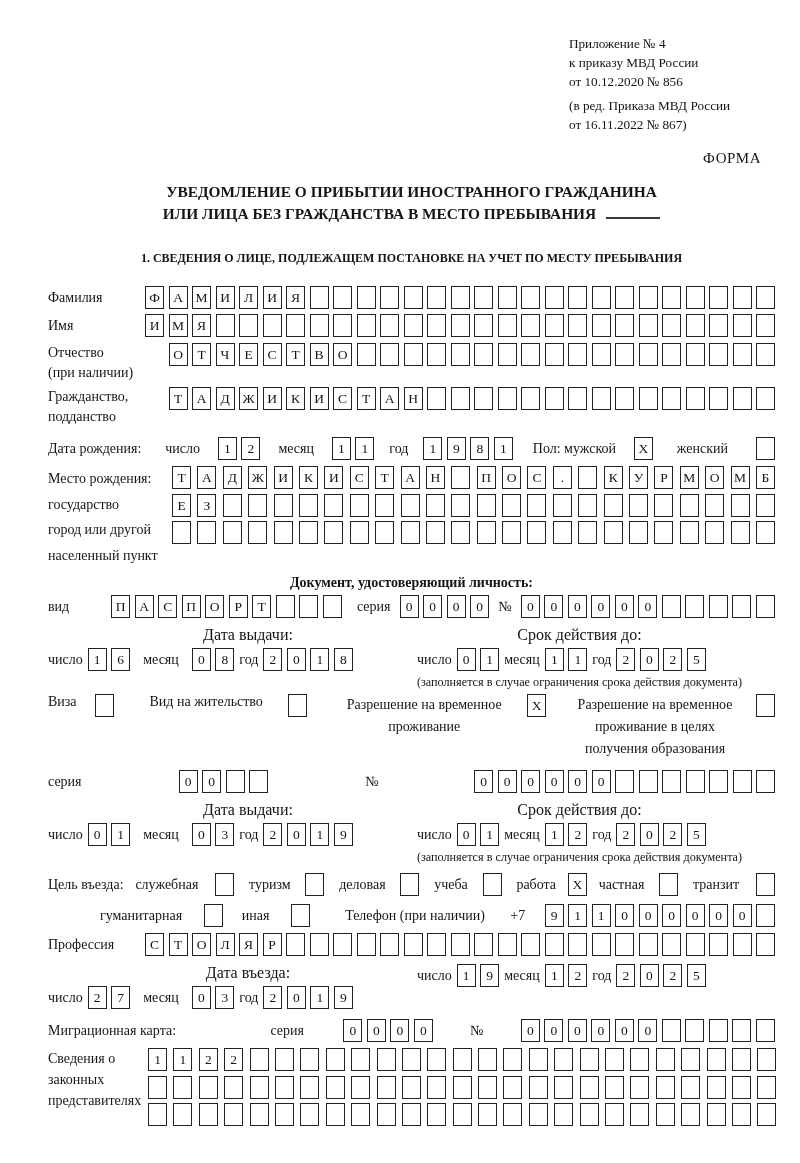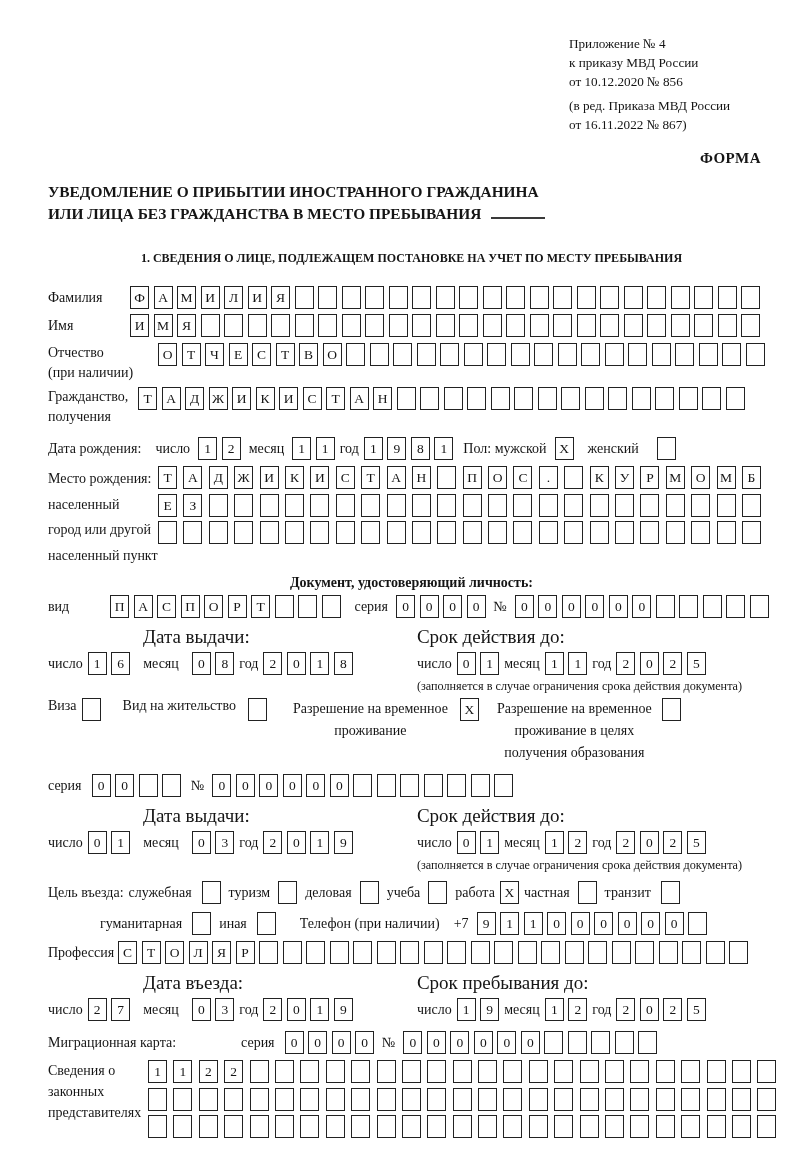--- a/index.html
+++ b/index.html
@@ -6,26 +6,26 @@
   html, body { margin: 0; padding: 0; }
   body {
     width: 800px; height: 1163px; overflow: hidden;
     background: #ffffff; color: #151515;
     font-family: "Liberation Serif", "DejaVu Serif", serif;
     font-size: 14px;
   }
   .page { padding: 34px 25px 0 48px; }
   .hdr { width: 196px; margin-left: auto; margin-right: 10px; font-size: 13.2px; line-height: 19px; }
   .amend { margin-top: 5px; }
-  .forma { text-align: right; font-weight: bold; font-size: 15px; margin-top: 16px; padding-right: 14px; letter-spacing: .5px; }
-  .title { font-weight: bold; font-size: 15.4px; line-height: 22px; margin-top: 14px; }
+  .forma { text-align: right; font-weight: normal; font-size: 15px; margin-top: 16px; padding-right: 14px; letter-spacing: .5px; }
+  .title { text-align: center; font-weight: bold; font-size: 15.4px; line-height: 22px; margin-top: 14px; }
   .blank { display: inline-block; width: 54px; border-bottom: 2px solid #3a3a3a; margin-left: 10px; }
   .sec { text-align: center; font-weight: bold; font-size: 12px; margin-top: 26px; }
   .formbody { margin-top: 20px; }
-  .frow { display: flex; align-items: center; }
+  .frow { display: flex; align-items: center; justify-content: space-between; }
   .frow.top { align-items: flex-start; }
   .cells { display: inline-flex; gap: 4.5px; flex: none; }
   .cells.gw { gap: 6.4px; }
   .cell {
     flex: none; width: 19px; height: 23px; border: 1.6px solid #222;
     display: flex; align-items: center; justify-content: center;
     font-size: 13.5px; padding-top: 1px; background: #fff;
   }
   .stack { display: flex; flex-direction: column; gap: 4.5px; }
   .lbl { flex: none; }
@@ -35,21 +35,21 @@
   .w62 { width: 62px; } .w70 { width: 70px; } .w82 { width: 82px; }
   .w90 { width: 90px; } .w100 { width: 100px; } .w110 { width: 110px; }.mt4{margin-top:4px}.mt5{margin-top:5px}.mt6{margin-top:6px}
   .mt8{margin-top:8px}.mt10{margin-top:10px}
   .ml5{margin-left:5px}.ml8{margin-left:8px}.ml10{margin-left:10px}.ml12{margin-left:12px}
   .ml14{margin-left:14px}.ml16{margin-left:8px}.ml18{margin-left:18px}
   .ml22{margin-left:22px}.ml24{margin-left:24px}.ml26{margin-left:26px}.ml52{margin-left:52px}
   .ml64{margin-left:64px}.ml65{margin-left:65px}
   .docline { text-align: center; font-weight: bold; font-size: 14px; margin-top: 7px; }
   .dates { display: flex; align-items: flex-start; margin-top: 8px; }
   .dgroup { flex: none; }
-  .dhead { text-align: left; font-size: 19px; margin-bottom: 4px; }
+  .dhead { text-align: center; font-size: 16px; margin-bottom: 4px; }
   .dhead.shift { padding-left: 95px; }
   .dline { display: flex; align-items: center; gap: 5px; }
   .note { font-size: 12.2px; margin-top: 4px; text-align: center; }
   .intro { line-height: 25px; margin-top: 10px; }
   .optxt { text-align: center; line-height: 22px; }
 </style>
 </head>
 <body>
 
 <div class="page">
@@ -165,21 +165,21 @@
           <span class="cell"></span>
           <span class="cell"></span>
           <span class="cell"></span>
           <span class="cell"></span>
           <span class="cell"></span>
           <span class="cell"></span>
         </span>
     </div>
 
     <div class="frow top mt4">
-      <span class="lbl w90 lh20"><span>Гражданство,</span><br><span>получения</span></span>
+      <span class="lbl w90 lh20"><span>Гражданство,</span><br><span>подданство</span></span>
       <span class="cells">
           <span class="cell">Т</span>
           <span class="cell">А</span>
           <span class="cell">Д</span>
           <span class="cell">Ж</span>
           <span class="cell">И</span>
           <span class="cell">К</span>
           <span class="cell">И</span>
           <span class="cell">С</span>
           <span class="cell">Т</span>
@@ -228,21 +228,21 @@
         </span>
       <span class="lbl ml14">женский</span>
       <span class="cells ml18">
           <span class="cell"></span>
         </span>
     </div>
 
     <div class="frow top mt6">
       <span class="lbl w110 lh25">
         <span>Место рождения:</span><br>
-        <span>населенный</span><br>
+        <span>государство</span><br>
         <span>город или другой</span><br>
         <span>населенный пункт</span>
       </span>
       <span class="stack">
         <span class="cells gw">
             <span class="cell">Т</span>
             <span class="cell">А</span>
             <span class="cell">Д</span>
             <span class="cell">Ж</span>
             <span class="cell">И</span>
@@ -616,21 +616,20 @@
           <span>год</span>
           <span class="cells">
               <span class="cell">2</span>
               <span class="cell">0</span>
               <span class="cell">1</span>
               <span class="cell">9</span>
             </span>
         </div>
       </div>
       <div class="dgroup ml64">
-        <div class="dhead">Срок пребывания до:</div>
         <div class="dline">
           <span>число</span>
           <span class="cells">
               <span class="cell">1</span>
               <span class="cell">9</span>
             </span>
           <span>месяц</span>
           <span class="cells">
               <span class="cell">1</span>
               <span class="cell">2</span>

